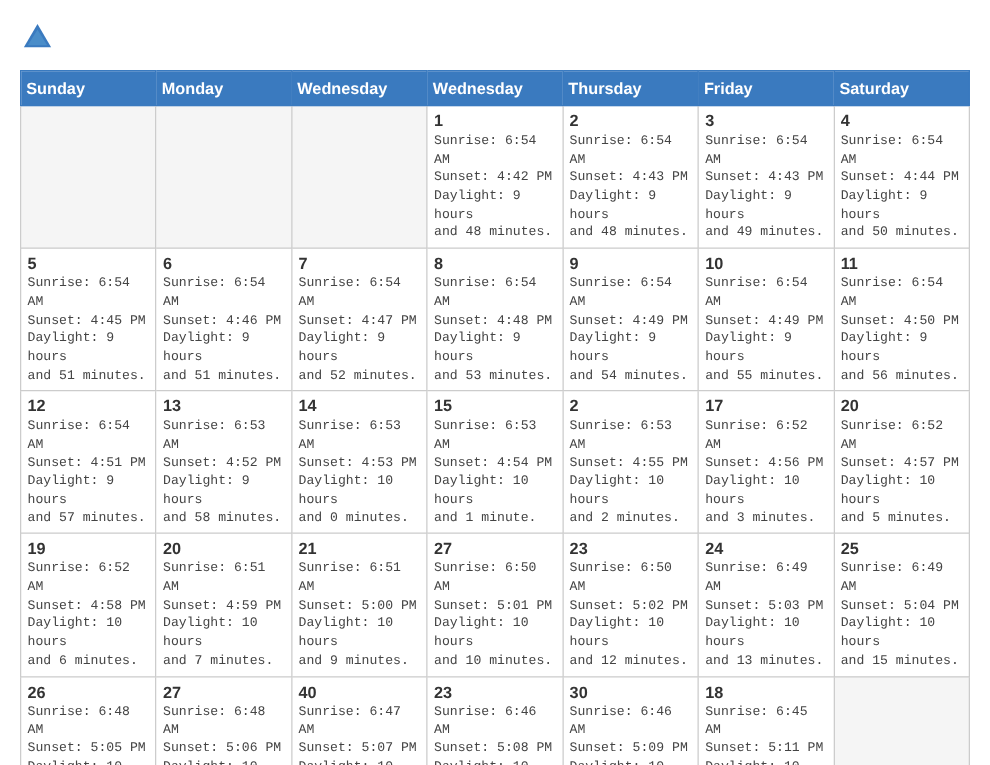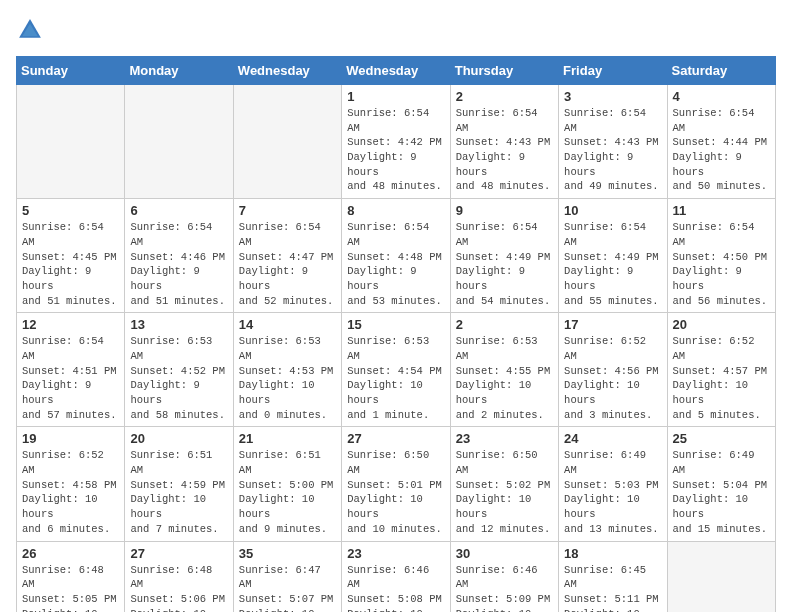--- a/index.html
+++ b/index.html
@@ -244,21 +244,21 @@
       <tr>
         <td>
           <span class="day-number">26</span>
           <div class="day-info">Sunrise: 6:48 AM<br>Sunset: 5:05 PM<br>Daylight: 10 hours<br>and 17 minutes.</div>
         </td>
         <td>
           <span class="day-number">27</span>
           <div class="day-info">Sunrise: 6:48 AM<br>Sunset: 5:06 PM<br>Daylight: 10 hours<br>and 18 minutes.</div>
         </td>
         <td>
-          <span class="day-number">35</span>
+          <span class="day-number">40</span>
           <div class="day-info">Sunrise: 6:47 AM<br>Sunset: 5:07 PM<br>Daylight: 10 hours<br>and 20 minutes.</div>
         </td>
         <td>
           <span class="day-number">23</span>
           <div class="day-info">Sunrise: 6:46 AM<br>Sunset: 5:08 PM<br>Daylight: 10 hours<br>and 22 minutes.</div>
         </td>
         <td>
           <span class="day-number">30</span>
           <div class="day-info">Sunrise: 6:46 AM<br>Sunset: 5:09 PM<br>Daylight: 10 hours<br>and 23 minutes.</div>
         </td>

